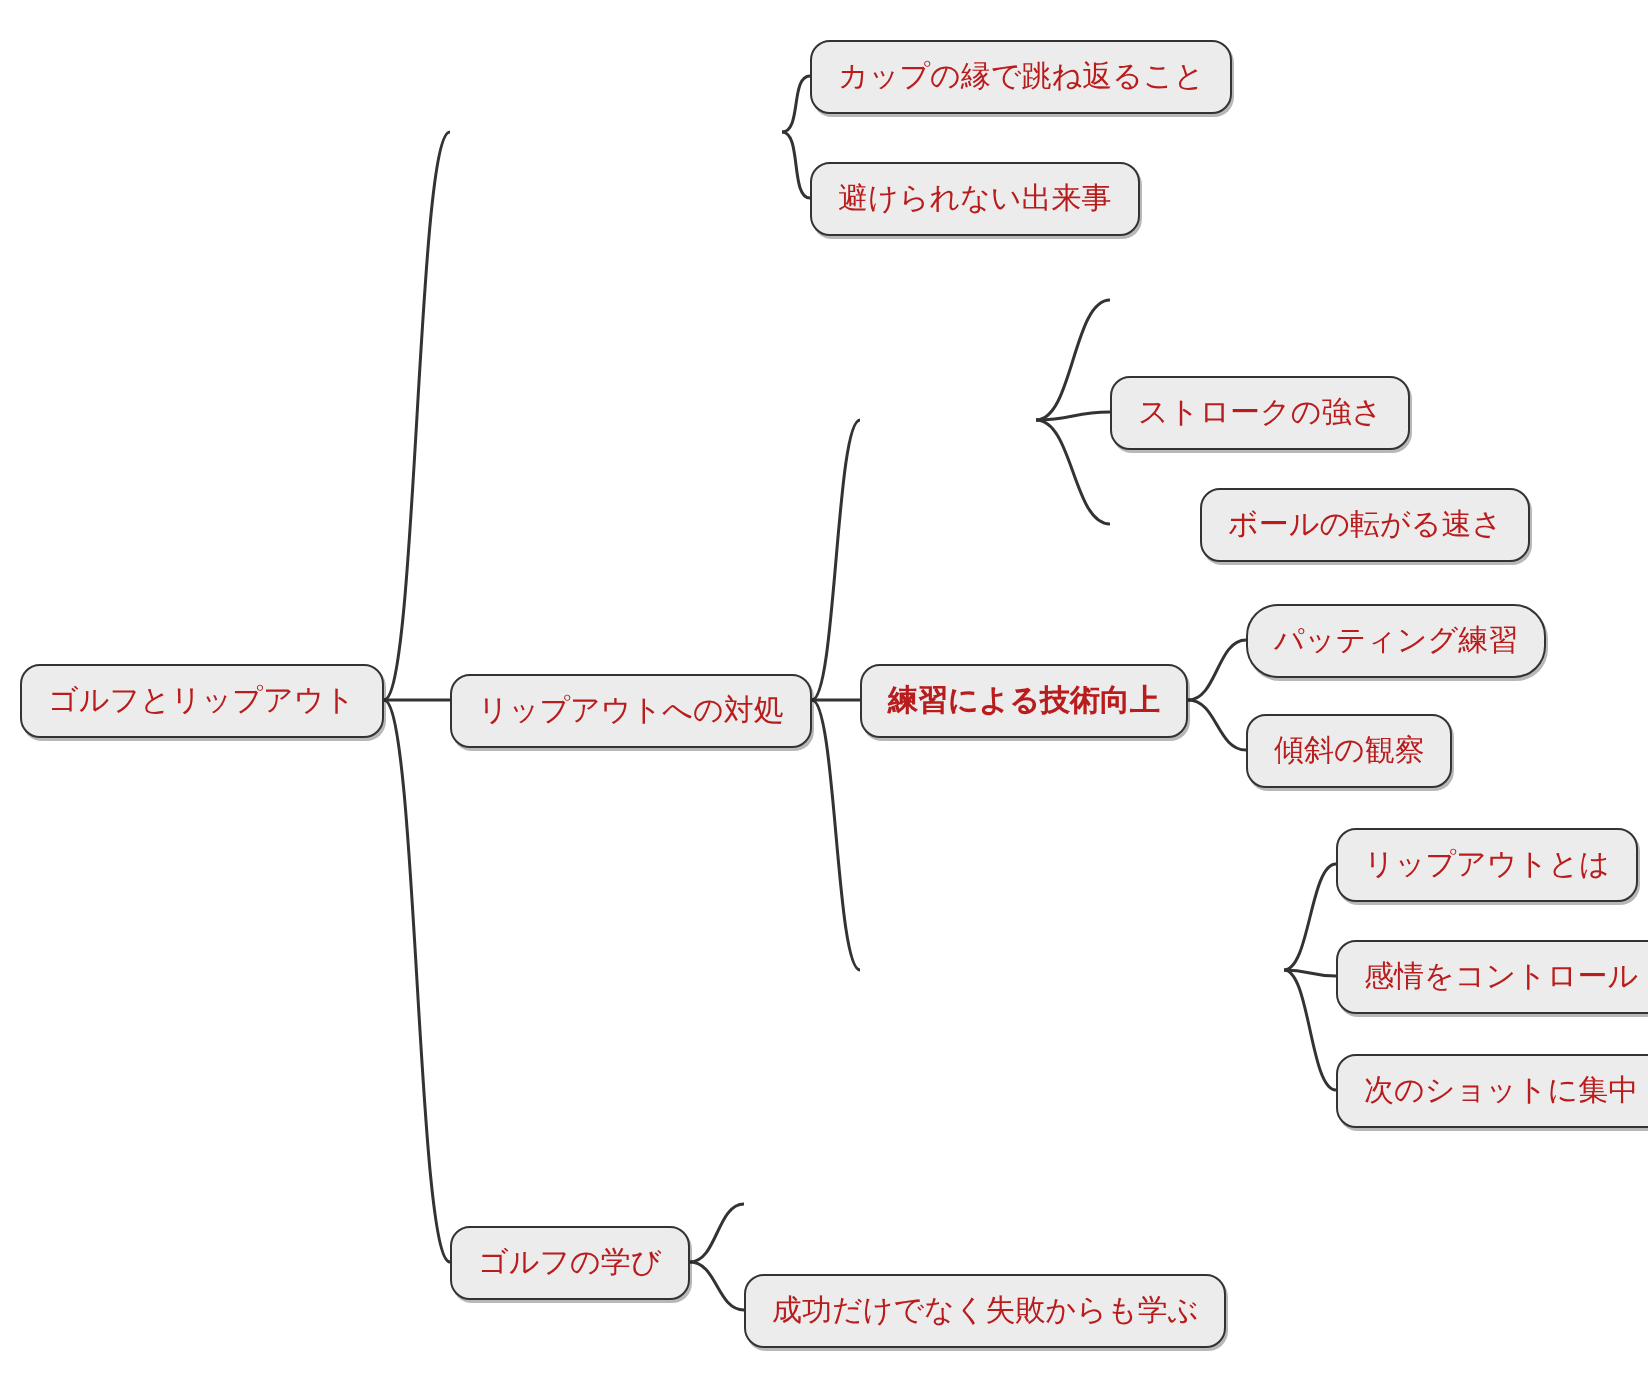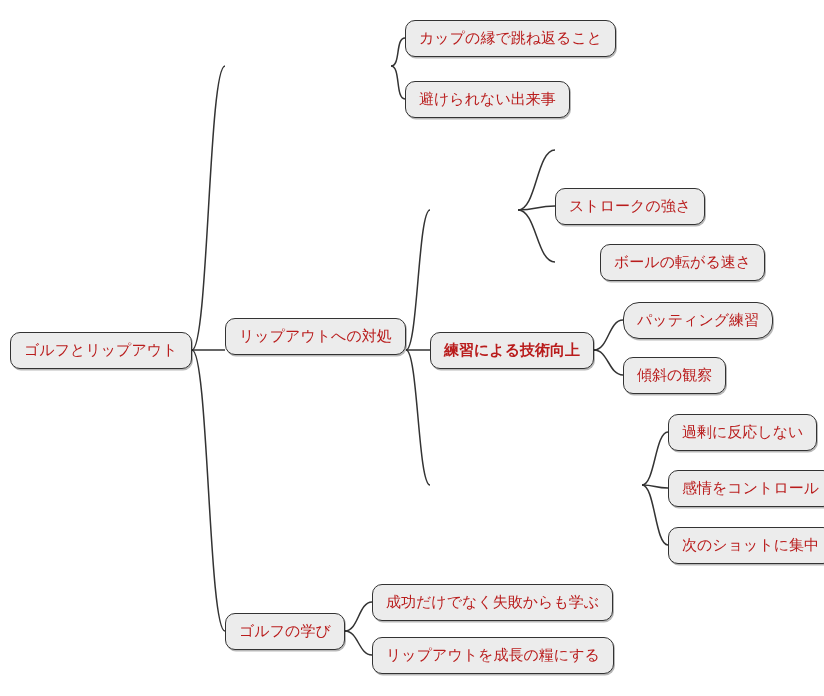--- a/index.html
+++ b/index.html
@@ -68,25 +68,24 @@
       <path d="M 642 485 C 655 485, 655 488, 668 488" fill="none" stroke="#333333" stroke-width="1.5"></path>
       <path d="M 642 485 C 655 485, 655 545, 668 545" fill="none" stroke="#333333" stroke-width="1.5"></path>
       <path d="M 192 350 C 208.5 350, 208.5 631, 225 631" fill="none" stroke="#333333" stroke-width="1.5"></path>
       <path d="M 345 631 C 358.5 631, 358.5 602, 372 602" fill="none" stroke="#333333" stroke-width="1.5"></path>
       <path d="M 345 631 C 358.5 631, 358.5 655, 372 655" fill="none" stroke="#333333" stroke-width="1.5"></path>
     </svg>
 
   <div class="node" style="left: 10px; top: 331.5px;">ゴルフとリップアウト</div>
   <div class="node" style="left: 405px; top: 19.5px;">カップの縁で跳ね返ること</div>
   <div class="node" style="left: 405px; top: 80.5px;">避けられない出来事</div>
-  <div class="node" style="left: 225px; top: 318px;">リップアウトへの対処</div>
+  <div class="node" style="left: 225px; top: 337px;">リップアウトへの対処</div>
   <div class="node" style="left: 555px; top: 187.5px;">ストロークの強さ</div>
   <div class="node" style="left: 555px; top: 243.5px; margin-left: 45px;">ボールの転がる速さ</div>
   <div class="node" style="left: 430px; top: 331.5px; font-weight: bold;">練習による技術向上</div>
   <div class="node" style="left: 623px; top: 301.5px; border-radius: 16px;">パッティング練習</div>
   <div class="node" style="left: 623px; top: 356.5px;">傾斜の観察</div>
-  <div class="node" style="left: 668px; top: 413.5px;">過剰に反応しない</div>
+  <div class="node" style="left: 668px; top: 413.5px;">リップアウトとは</div>
   <div class="node" style="left: 668px; top: 469.5px;">感情をコントロール</div>
   <div class="node" style="left: 668px; top: 526.5px;">次のショットに集中</div>
   <div class="node" style="left: 225px; top: 612.5px;">ゴルフの学び</div>
-  <div class="node" style="left: 372px; top: 583.5px;">成功だけでなく失敗からも学ぶ</div>
-  <div class="node" style="left: 372px; top: 636.5px;">リップアウトを成長の糧にする</div>
+  <div class="node" style="left: 372px; top: 636.5px;">成功だけでなく失敗からも学ぶ</div>
 </div>
 
 </body></html>

